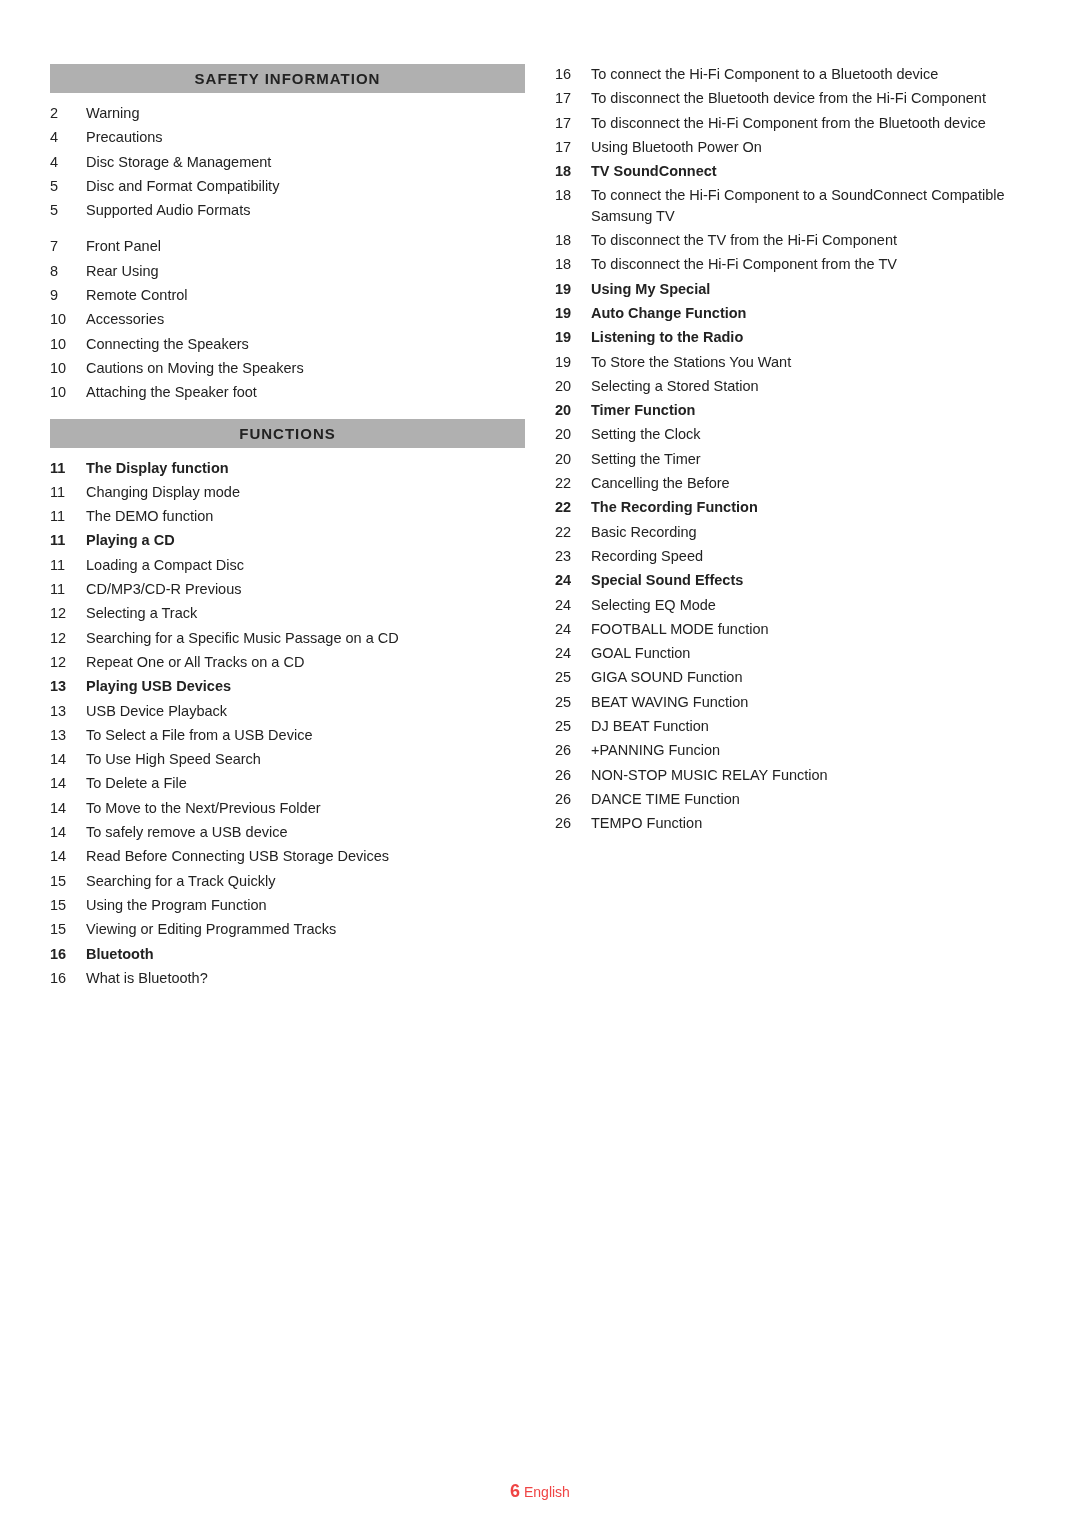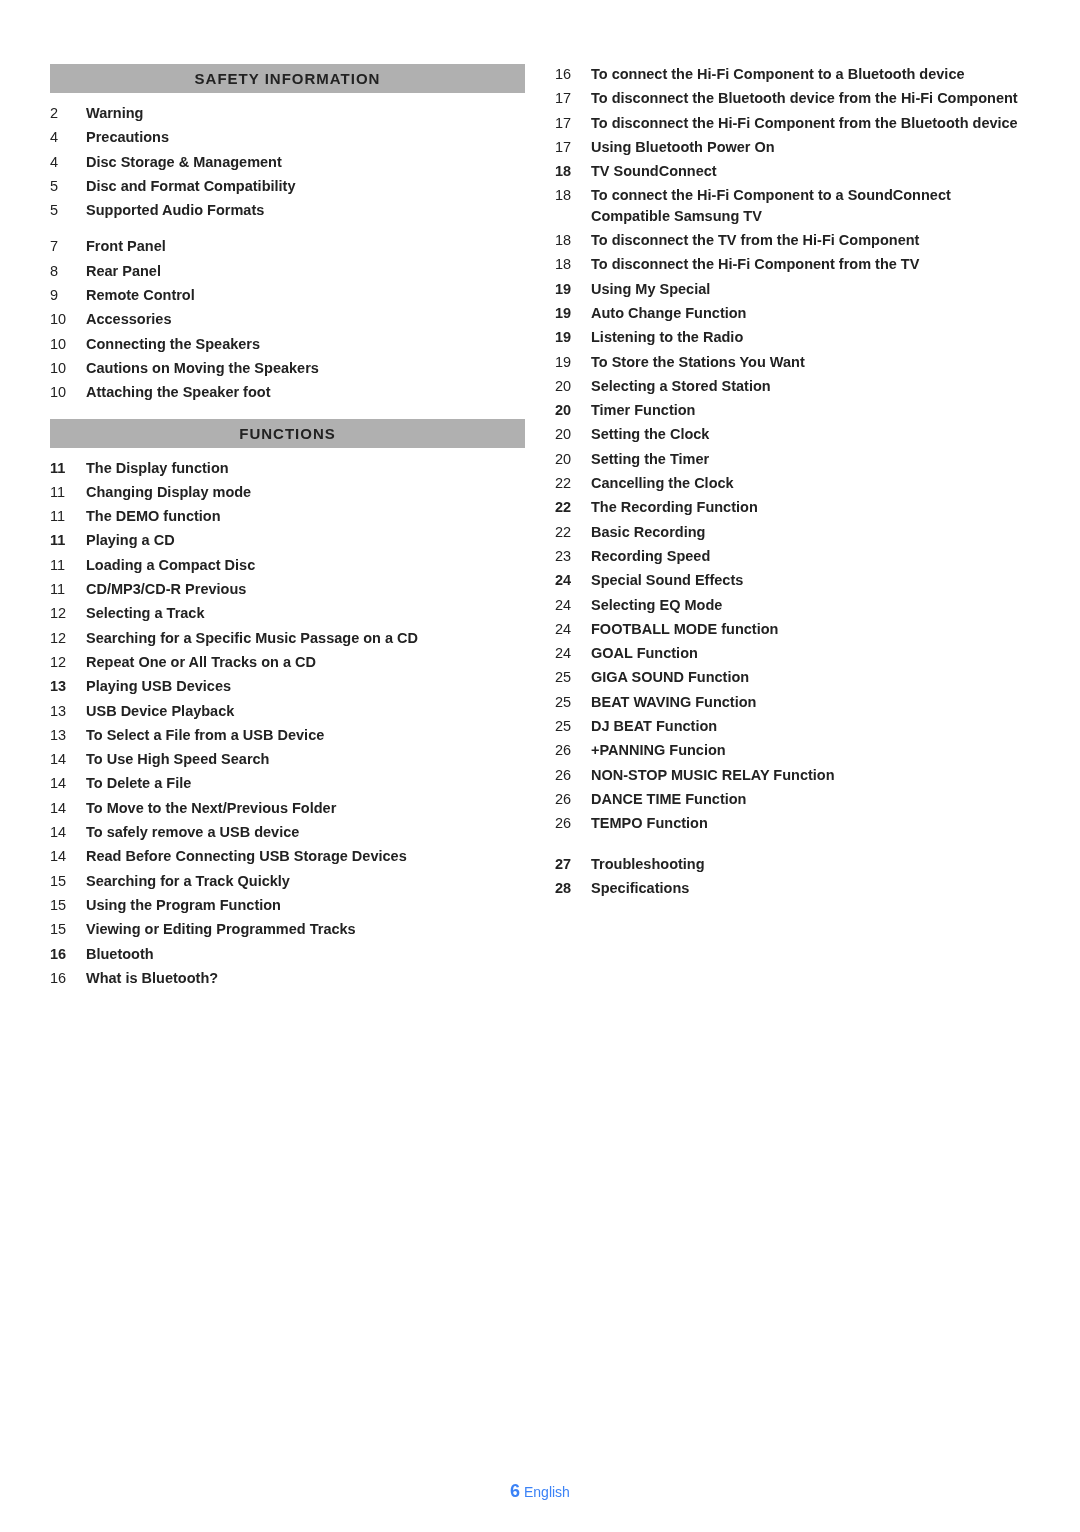--- a/index.html
+++ b/index.html
@@ -70,29 +70,29 @@
     .toc-num.bold {
       font-weight: bold;
     }
     .toc-text {
       color: #222;
     }
     .toc-text.bold {
       font-weight: bold;
     }
     .toc-text.indented {
-      font-weight: bold;
+      font-weight: normal;
     }
     .footer {
       position: absolute;
       bottom: 30px;
       left: 0; right: 0;
       text-align: center;
       font-size: 14px;
-      color: #3b82f6;
+      color: #ef4444;
     }
     .footer-num {
       font-weight: bold;
       font-size: 18px;
     }
   </style>
 </head>
 <body>
 
 <div class="page">
@@ -126,21 +126,21 @@
             <span class="toc-text indented">Supported Audio Formats</span>
           </li>
         </ul>
         <ul class="toc-list">
           <li>
             <span class="toc-num">7</span>
             <span class="toc-text indented">Front Panel</span>
           </li>
           <li>
             <span class="toc-num">8</span>
-            <span class="toc-text indented">Rear Panel</span>
+            <span class="toc-text indented">Rear Using</span>
           </li>
           <li>
             <span class="toc-num">9</span>
             <span class="toc-text indented">Remote Control</span>
           </li>
           <li>
             <span class="toc-num">10</span>
             <span class="toc-text indented">Accessories</span>
           </li>
           <li>
@@ -310,21 +310,21 @@
           <li>
             <span class="toc-num">20</span>
             <span class="toc-text indented">Setting the Clock</span>
           </li>
           <li>
             <span class="toc-num">20</span>
             <span class="toc-text indented">Setting the Timer</span>
           </li>
           <li>
             <span class="toc-num">22</span>
-            <span class="toc-text indented">Cancelling the Clock</span>
+            <span class="toc-text indented">Cancelling the Before</span>
           </li>
           <li>
             <span class="toc-num bold">22</span>
             <span class="toc-text bold">The Recording Function</span>
           </li>
           <li>
             <span class="toc-num">22</span>
             <span class="toc-text indented">Basic Recording</span>
           </li>
           <li>
@@ -367,30 +367,20 @@
             <span class="toc-num">26</span>
             <span class="toc-text indented">NON-STOP MUSIC RELAY Function</span>
           </li>
           <li>
             <span class="toc-num">26</span>
             <span class="toc-text indented">DANCE TIME Function</span>
           </li>
           <li>
             <span class="toc-num">26</span>
             <span class="toc-text indented">TEMPO Function</span>
-          </li>
-        </ul>
-        <ul class="toc-list">
-          <li>
-            <span class="toc-num bold">27</span>
-            <span class="toc-text bold">Troubleshooting</span>
-          </li>
-          <li>
-            <span class="toc-num bold">28</span>
-            <span class="toc-text bold">Specifications</span>
           </li>
         </ul>
       </div>
   </div>
 
   <div class="footer">
     <span class="footer-num" id="footer-num">6</span>
     <span id="footer-lang">  English</span>
   </div>
 </div>

